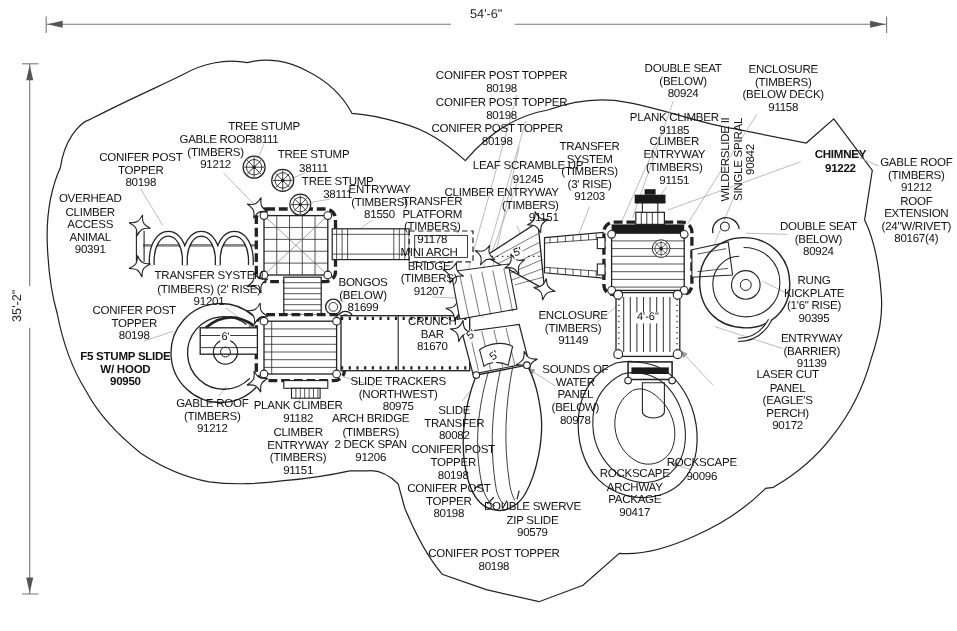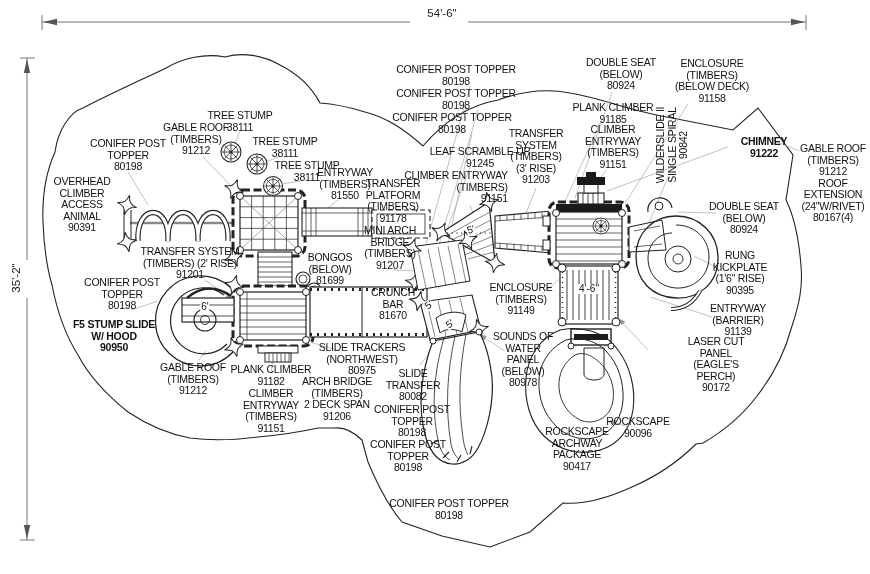--- a/index.html
+++ b/index.html
@@ -470,20 +470,25 @@
       <div class="lbl" style="left: 412px; top: 404px;">
         <div>CONIFER POST</div>
         <div>TOPPER</div>
         <div>80198</div>
       </div>
       <div class="lbl" style="left: 408px; top: 439px;">
         <div>CONIFER POST</div>
         <div>TOPPER</div>
         <div>80198</div>
       </div>
+      <div class="lbl" style="left: 484px; top: 456px;">
+        <div>DOUBLE SWERVE</div>
+        <div>ZIP SLIDE</div>
+        <div>90579</div>
+      </div>
       <div class="lbl" style="left: 449px; top: 498px;">
         <div>CONIFER POST TOPPER</div>
         <div>80198</div>
       </div>
       <div class="lbl" style="left: 523px; top: 331px;">
         <div>SOUNDS OF</div>
         <div>WATER</div>
         <div>PANEL</div>
         <div>(BELOW)</div>
         <div>80978</div>

